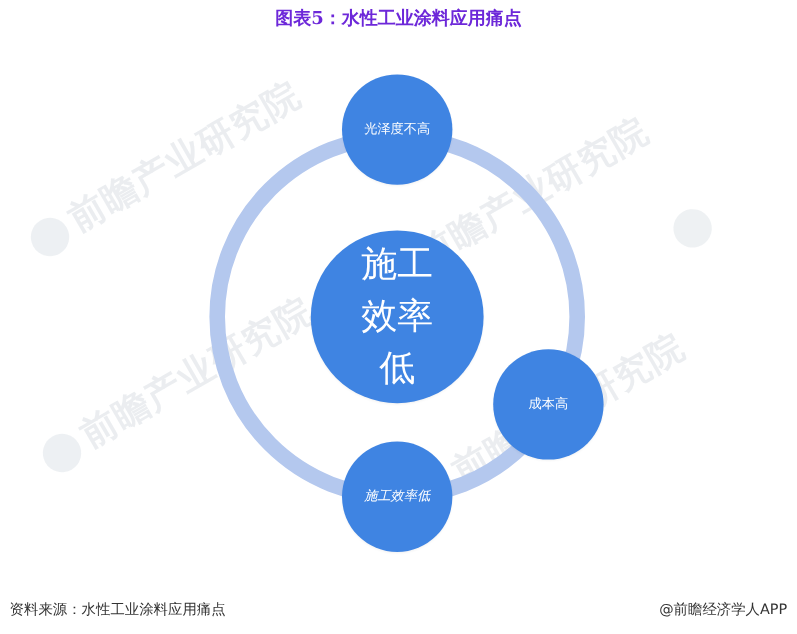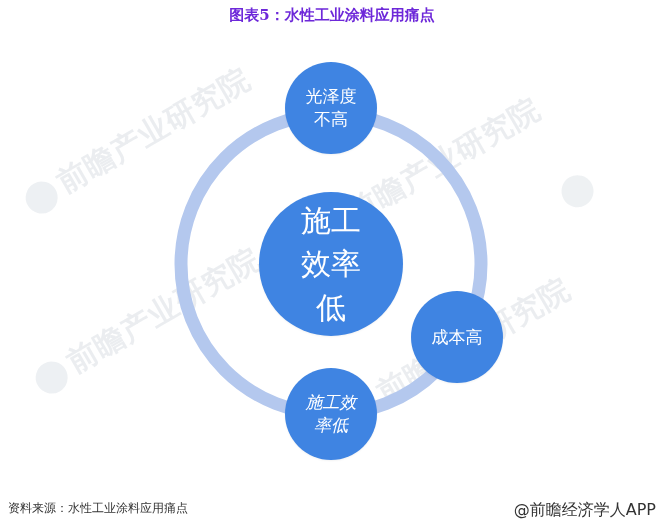--- a/index.html
+++ b/index.html
@@ -25,29 +25,29 @@
       display: inline-block; width: 32px; height: 32px; border-radius: 50%;
       background: #eceff2; vertical-align: middle; margin-right: 6px;
     }
     .node {
       position: absolute; border-radius: 50%;
       background: #3f84e2; color: #ffffff;
       display: flex; align-items: center; justify-content: center;
       text-align: center; line-height: 1.35;
       box-shadow: 0 1px 2px rgba(0,0,0,0.05);
     }
-    .node.small { width: 92px; height: 92px; font-size: 17px; text-align: center; }
+    .node.small { width: 92px; height: 92px; font-size: 11px; text-align: center; }
     .node.small span { display: block; width: 62px; }
     .node.center { width: 144px; height: 144px; font-size: 30px; line-height: 1.45; }
     .node.center span { display: block; width: 80px; }
     .footer-left {
       position: absolute; left: 8px; top: 500px; font-size: 12px; color: #333333;
     }
     .footer-right {
-      position: absolute; right: 8px; top: 500px; font-size: 16px; color: #333333;
+      position: absolute; right: 8px; top: 500px; font-size: 12px; color: #333333;
     }
   </style>
 </head>
 <body>
 
 <div class="title">图表5：水性工业涂料应用痛点</div>
 
 <div class="diagram">
 
   <div class="watermark" style="left:10px; top:120px;"><span class="wm-logo"></span><span>前瞻产业研究院</span></div>

